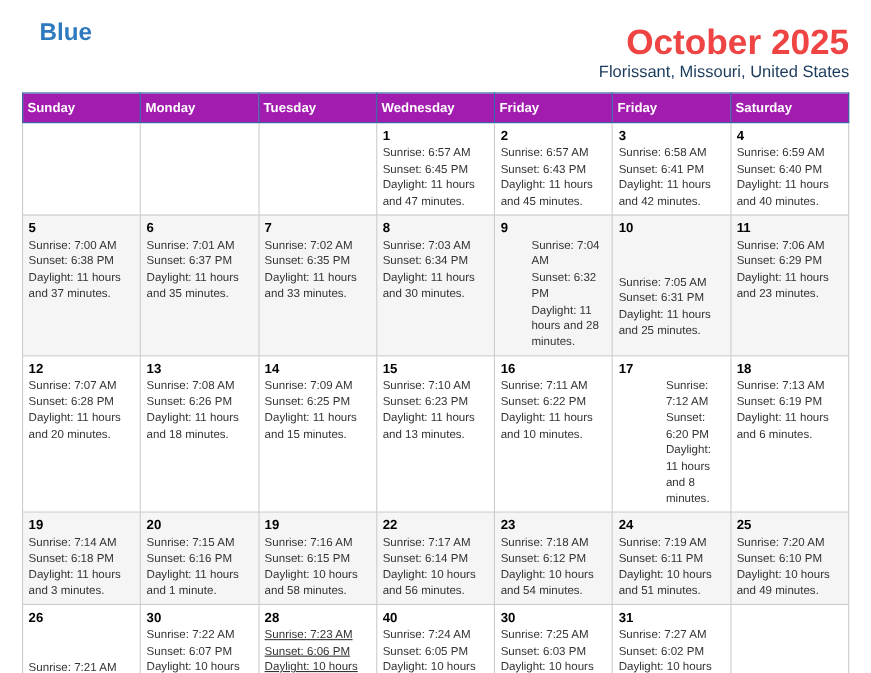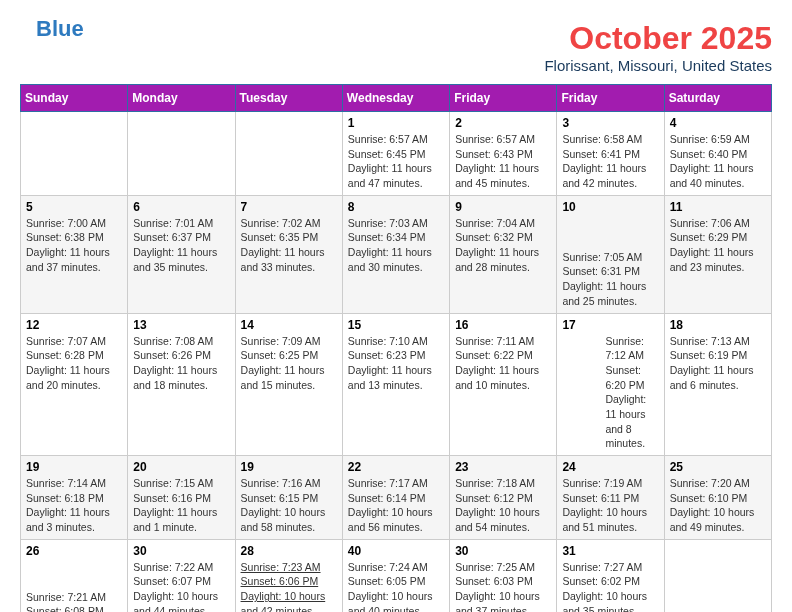--- a/index.html
+++ b/index.html
@@ -151,21 +151,21 @@
 Daylight: 11 hours and 33 minutes.</div>
         </td>
         <td>
           <div class="day-number">8</div>
           <div class="day-info" style="white-space: pre-line;">Sunrise: 7:03 AM
 Sunset: 6:34 PM
 Daylight: 11 hours and 30 minutes.</div>
         </td>
         <td>
           <div class="day-number">9</div>
-          <div class="day-info" style="white-space: pre-line;">Sunrise: 7:04 AM
+          <div class="day-info" style="white-space: pre-line; margin-left: 28px;">Sunrise: 7:04 AM
 Sunset: 6:32 PM
 Daylight: 11 hours and 28 minutes.</div>
         </td>
         <td>
           <div class="day-number">10</div>
           <div class="day-info" style="white-space: pre-line; margin-top: 36px;">Sunrise: 7:05 AM
 Sunset: 6:31 PM
 Daylight: 11 hours and 25 minutes.</div>
         </td>
         <td>

